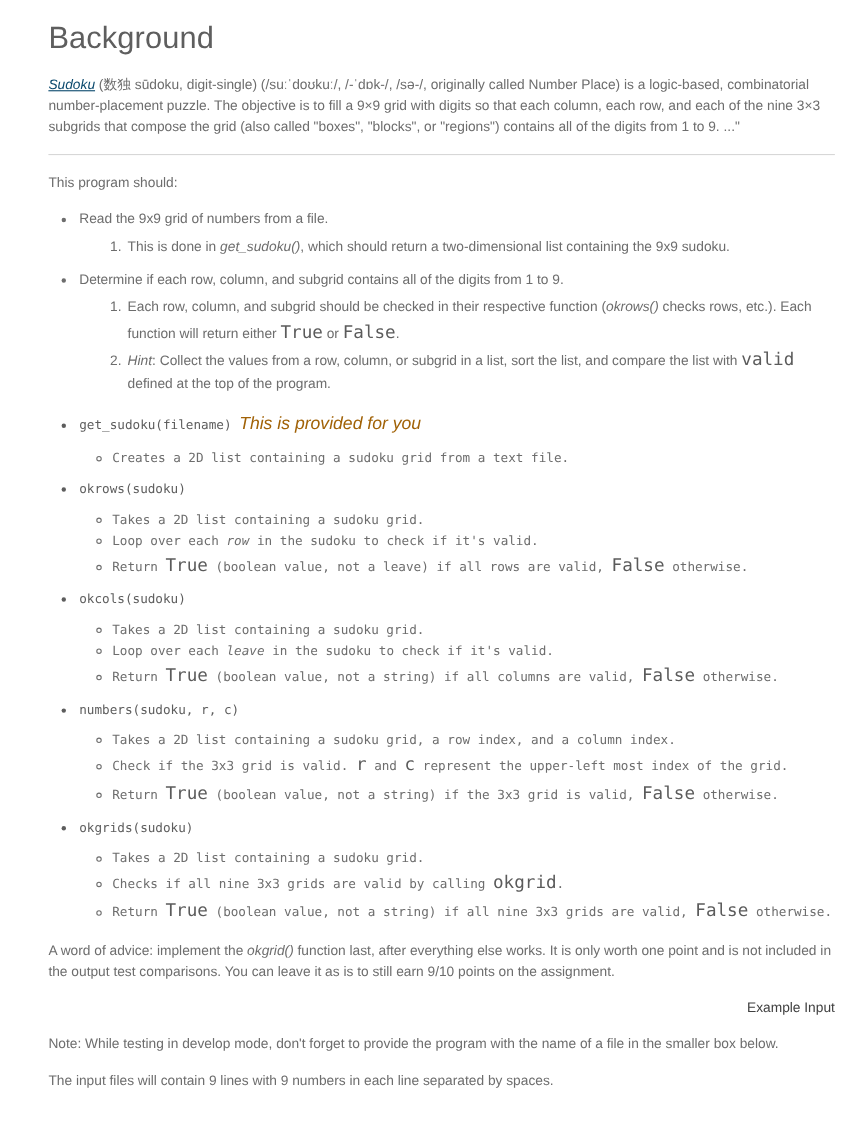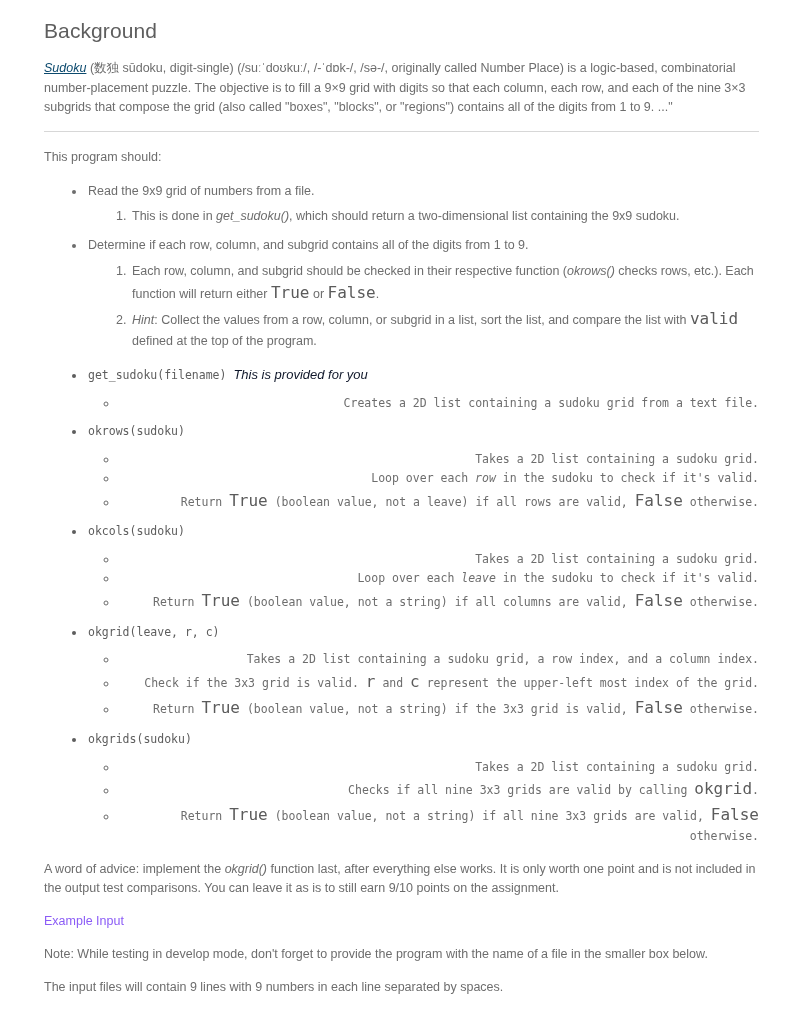--- a/index.html
+++ b/index.html
@@ -17,33 +17,34 @@
     font-size: 12.5px;
     line-height: 1.55;
     -webkit-font-smoothing: antialiased;
   }
   .page {
     padding: 10px 26px 14px 44px;
   }
 
   
   h1.doc-h {
-    font-size: 21px;
+    font-size: 28px;
     font-weight: 400;
     color: #5e5e5e;
     margin: 8px 0 16px 0;
     line-height: 1.2;
     letter-spacing: 0.1px;
   }
   h4.doc-h4 {
     font-size: 12.5px;
     font-weight: 400;
-    color: #8b5cf6;
+    color: #404040;
     margin: 0 0 16px 0;
     line-height: 1.3;
+    text-align: right;
   }
   hr.rule {
     border: none;
     border-top: 1px solid #d7d7d7;
     margin: 14px 0 16px 0;
   }
 
   
   p {
     margin: 0 0 14px 0;
@@ -57,31 +58,30 @@
     font-style: italic;
   }
 
   
   ul.lvl1 {
     margin: 14px 0 14px 0;
     padding-left: 26px;
     list-style-type: disc;
   }
   ul.lvl1 > li {
-    margin: 0 0 2px 16px;
+    margin: 0 0 2px 0;
     padding-left: 2px;
   }
   ul.lvl2 {
     margin: 10px 0 10px 0;
     padding-left: 30px;
     list-style-type: circle;
   }
   ul.lvl2 > li {
     margin: 0 0 1px 0;
-    text-align: right;
   }
   ol.lvl2 {
     margin: 6px 0 10px 0;
     padding-left: 42px;
     list-style-type: decimal;
   }
   ol.lvl2 > li {
     margin: 0 0 1px 0;
     padding-left: 2px;
   }
@@ -89,22 +89,22 @@
 
   li.fn-head {
     font-family: "DejaVu Sans Mono", monospace;
     font-size: 11.5px;
     color: #5d5d5d;
     margin-bottom: 4px;
   }
   li.fn-head .note {
     font-family: "Liberation Sans", sans-serif;
     font-style: italic;
-    font-size: 13px;
-    color: #0f172a;
+    font-size: 16px;
+    color: #a16207;
   }
 
   
   code {
     font-family: "DejaVu Sans Mono", monospace;
     font-size: 16px;
     color: #5b5b5b;
     background: transparent;
     letter-spacing: 0;
   }
@@ -164,21 +164,21 @@
     <li class="fn-head">
       <span>okcols(sudoku)</span>
       <ul class="lvl2">
         <li><span>Takes a 2D list containing a sudoku grid.</span></li>
         <li><span>Loop over each </span><em>leave</em><span> in the sudoku to check if it's valid.</span></li>
         <li><span>Return </span><code>True</code><span> (boolean value, not a string) if all columns are valid, </span><code>False</code><span> otherwise.</span></li>
       </ul>
     </li>
 
     <li class="fn-head">
-      <span>okgrid(leave, r, c)</span>
+      <span>numbers(sudoku, r, c)</span>
       <ul class="lvl2">
         <li><span>Takes a 2D list containing a sudoku grid, a row index, and a column index.</span></li>
         <li><span>Check if the 3x3 grid is valid. </span><code>r</code><span> and </span><code>c</code><span> represent the upper-left most index of the grid.</span></li>
         <li><span>Return </span><code>True</code><span> (boolean value, not a string) if the 3x3 grid is valid, </span><code>False</code><span> otherwise.</span></li>
       </ul>
     </li>
 
     <li class="fn-head">
       <span>okgrids(sudoku)</span>
       <ul class="lvl2">

